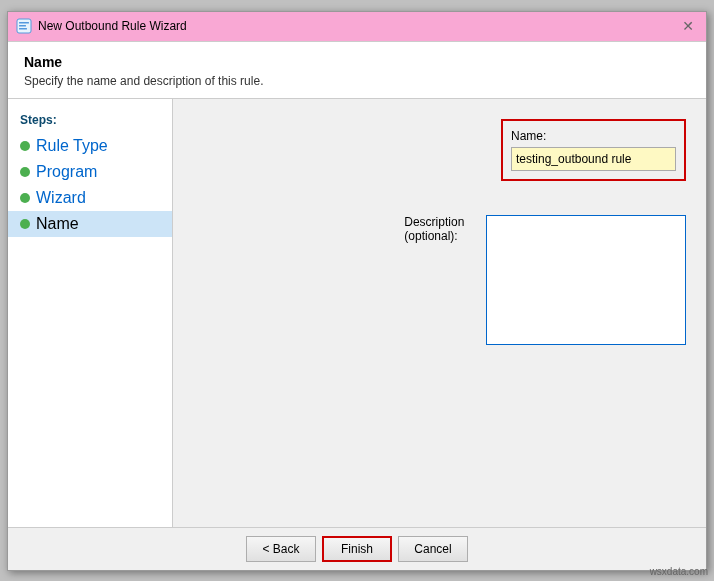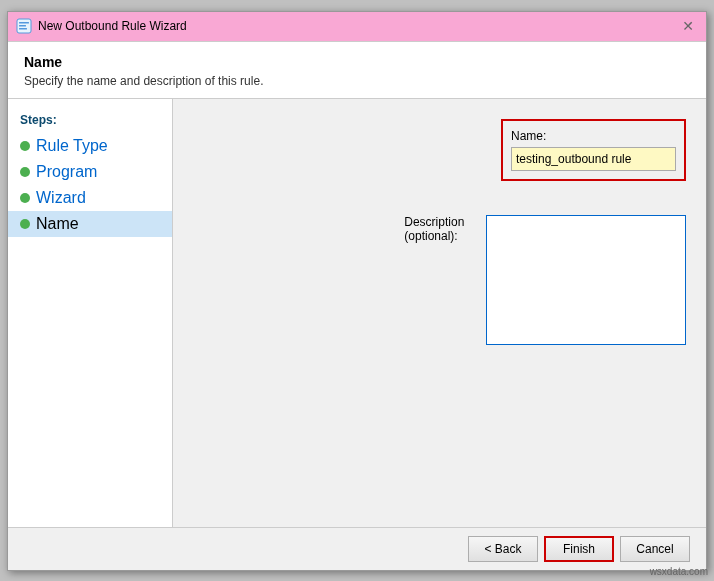--- a/index.html
+++ b/index.html
@@ -173,21 +173,21 @@
       font-size: 12px;
       font-family: inherit;
       resize: none;
       outline: none;
     }
     .footer {
       background: #f0f0f0;
       border-top: 1px solid #ccc;
       padding: 8px 16px;
       display: flex;
-      justify-content: flex-end;
+      justify-content: center;
       align-items: center;
       gap: 6px;
       flex-shrink: 0;
     }
     .footer-btn {
       height: 26px;
       min-width: 70px;
       border: 1px solid #adadad;
       background: linear-gradient(to bottom, #f6f6f6, #e0e0e0);
       font-size: 12px;

